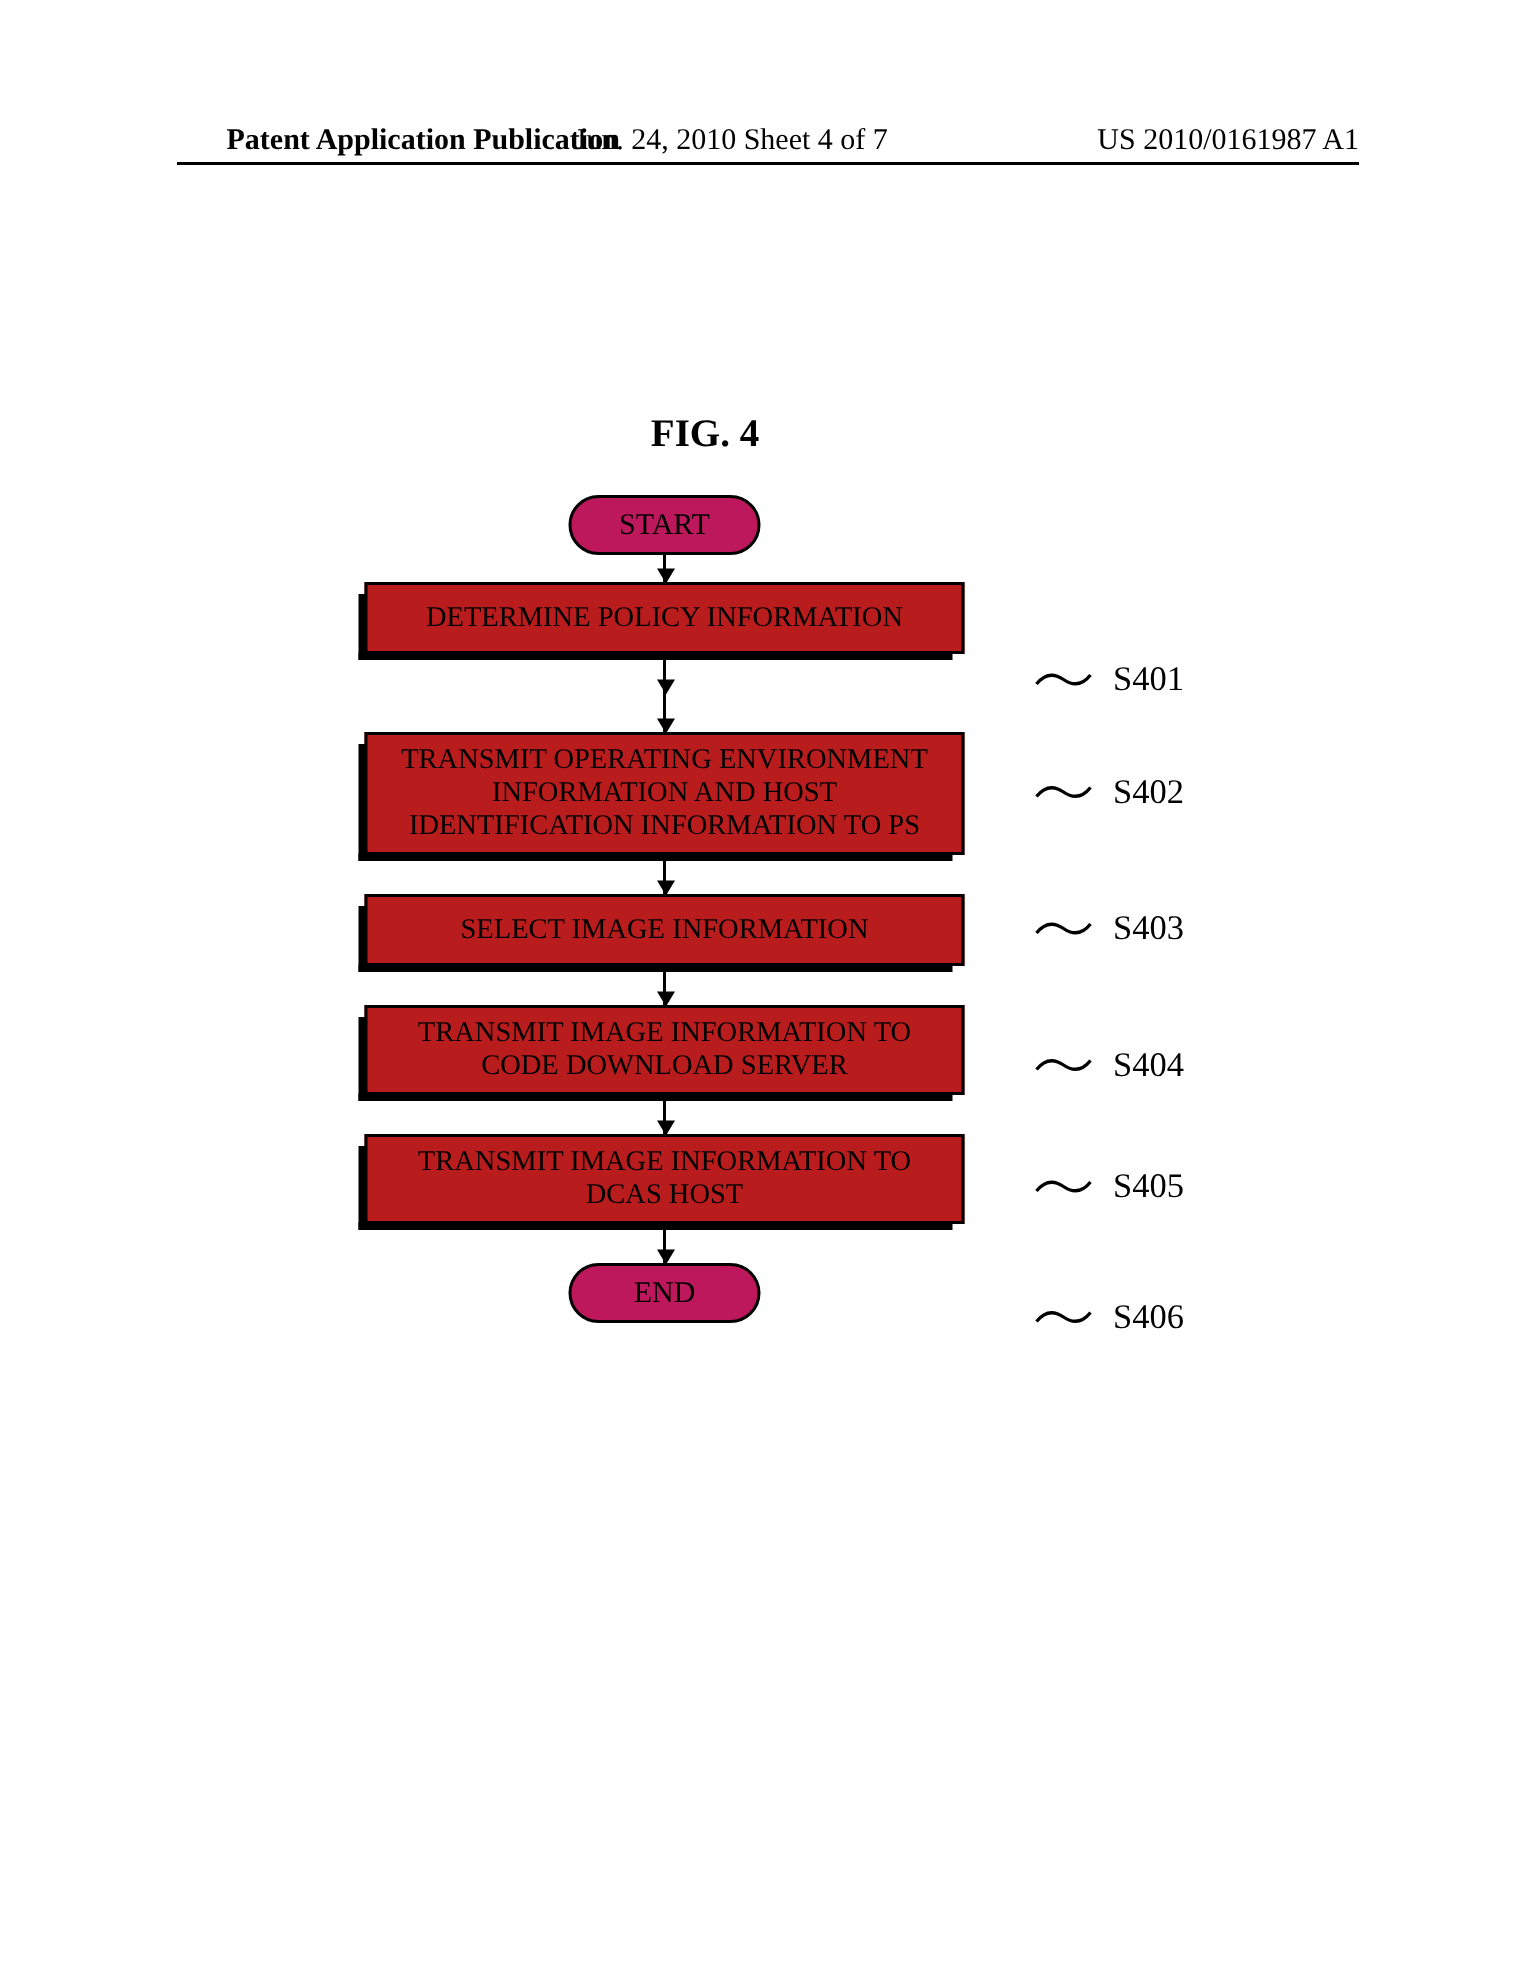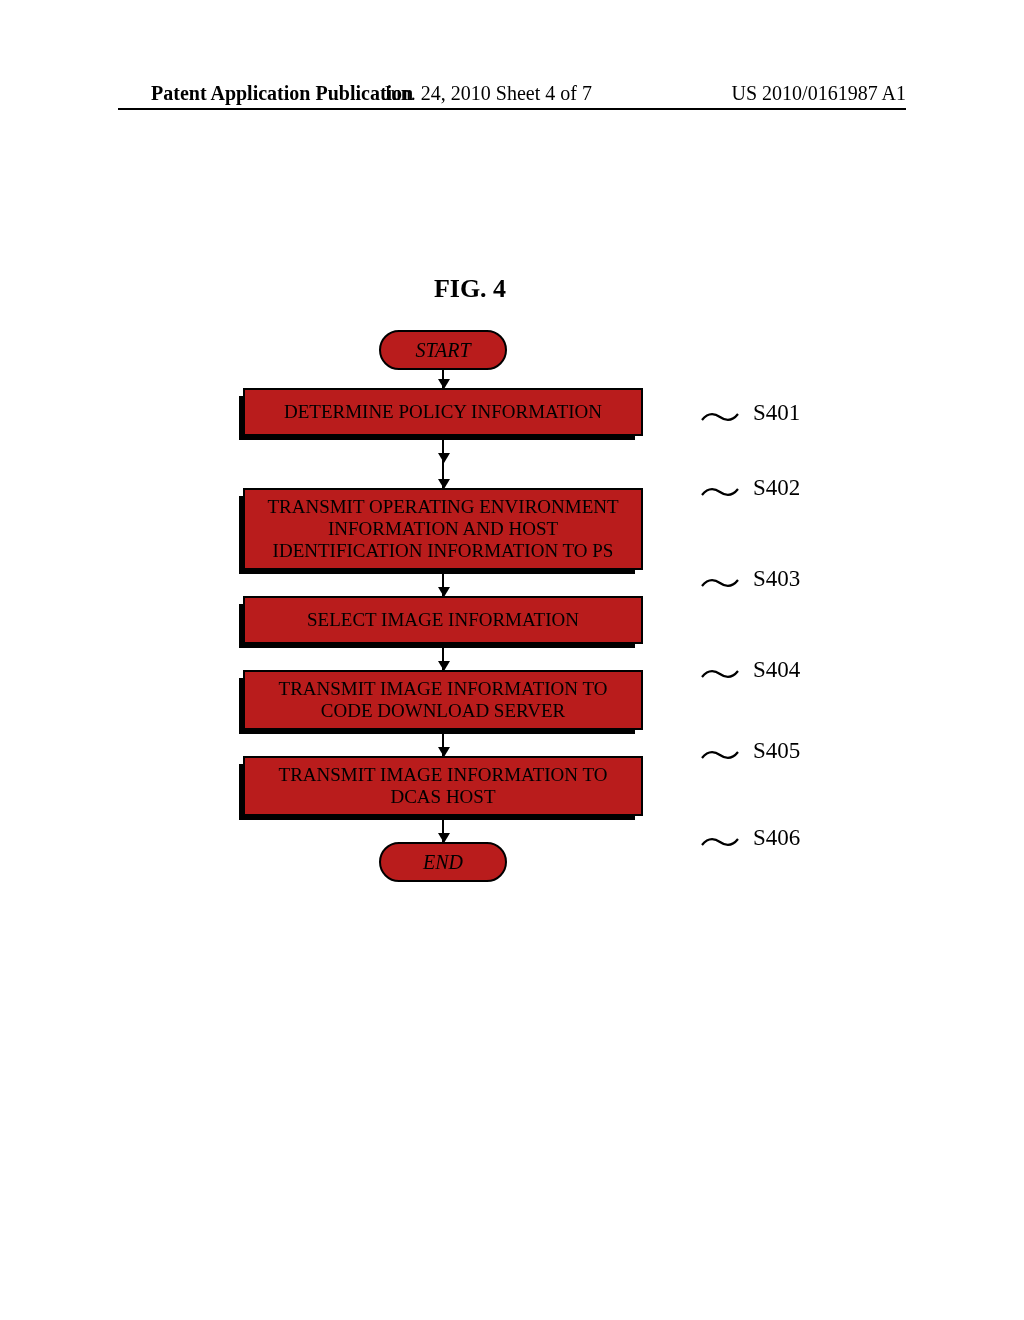--- a/index.html
+++ b/index.html
@@ -67,22 +67,21 @@
   .terminal {
     width: 128px;
     height: 40px;
     border: 2.5px solid #000;
     border-radius: 22px;
     display: flex;
     align-items: center;
     justify-content: center;
     font-size: 20px;
     box-sizing: border-box;
-    background: #b91c1c;
-    font-style: italic;
+    background: #be185d;
   }
   .step {
     width: 400px;
     min-height: 48px;
     border: 2.5px solid #000;
     box-sizing: border-box;
     display: flex;
     align-items: center;
     justify-content: center;
     text-align: center;
@@ -130,23 +129,24 @@
   }
   .label-col {
     position: absolute;
     top: 330px;
     left: 686px;
     width: 200px;
     font-size: 23px;
   }
   .label-row {
     position: absolute;
-    left: 15px;
+    left: 4px;
     display: flex;
-    align-items: flex-end;
+    align-items: center;
+    margin-top: 40px;
   }
   .tilde {
     width: 38px;
     height: 18px;
     margin-right: 14px;
   }
   .tilde svg { display: block; }
 </style>
 </head>
 <body>

